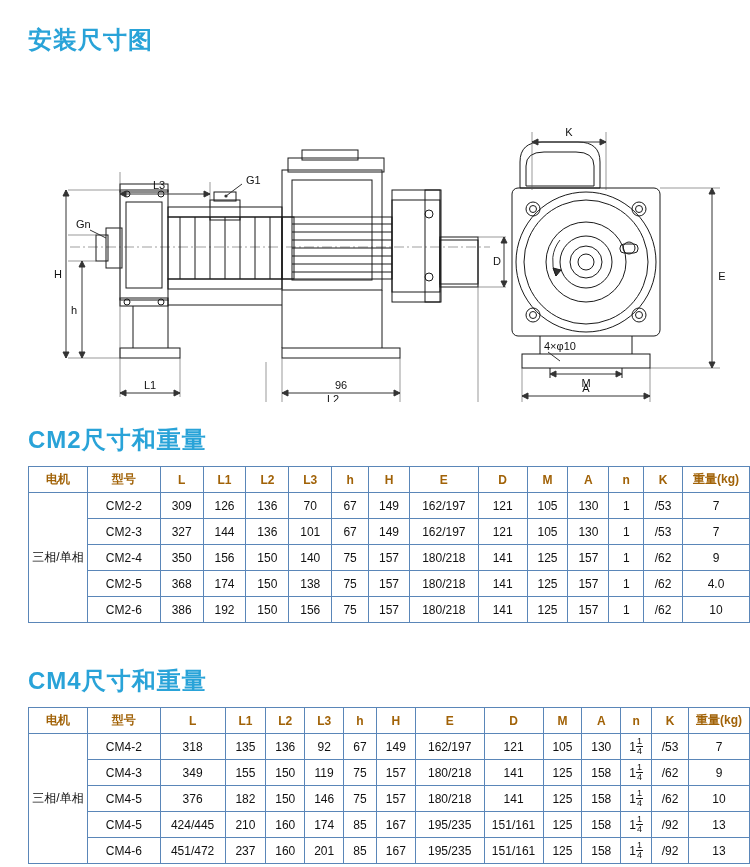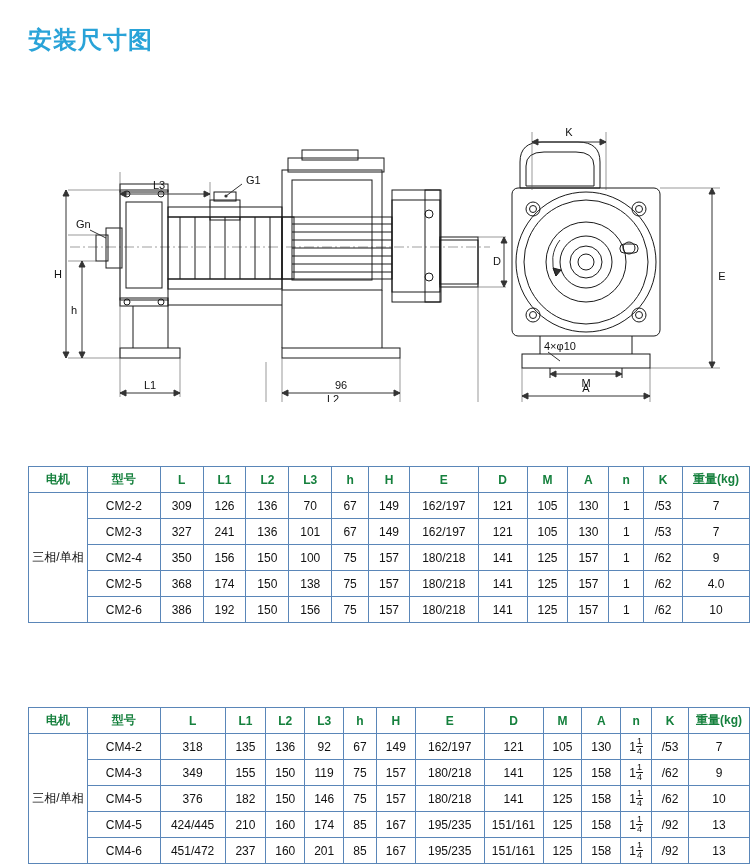--- a/index.html
+++ b/index.html
@@ -34,21 +34,21 @@
     border:1px solid #5a86b8;
     text-align:center;
     vertical-align:middle;
     padding:0;
     height:25px;
     color:#111;
     font-weight:normal;
     white-space:nowrap;
   }
   table.dim thead th{
-    color:#15803d;
+    color:#a16207;
     font-weight:bold;
     font-size:12px;
   }
   table.dim td.motor{
     width:58px;
   }
   table.dim td.model{
     font-weight:normal;
   }
   #table-cm2{left:28px;top:466px;}
@@ -277,20 +277,21 @@
       <g stroke="#333">
         <line x1="502" y1="334" x2="630" y2="334"></line>
         <polygon points="502,334 508,331 508,337" fill="#333"></polygon>
         <polygon points="630,334 624,331 624,337" fill="#333"></polygon>
       </g>
       <text x="566" y="330" fill="#111" stroke="none" text-anchor="middle">A</text>
 
     </svg>
   </div>
 
+  <div class="section-title" id="title-cm2">CM2尺寸和重量</div>
 
   <table class="dim" id="table-cm2">
     <thead>
       <tr>
         <th style="width:58px">电机</th>
         <th style="width:72px">型号</th>
         <th style="width:42px">L</th>
         <th style="width:42px">L1</th>
         <th style="width:42px">L2</th>
         <th style="width:42px">L3</th>
@@ -319,39 +320,39 @@
         <td>121</td>
         <td>105</td>
         <td>130</td>
         <td>1</td>
         <td>/53</td>
         <td>7</td>
       </tr>
       <tr>
         <td class="model">CM2-3</td>
         <td>327</td>
-        <td>241</td>
+        <td>144</td>
         <td>136</td>
         <td>101</td>
         <td>67</td>
         <td>149</td>
         <td>162/197</td>
         <td>121</td>
         <td>105</td>
         <td>130</td>
         <td>1</td>
         <td>/53</td>
         <td>7</td>
       </tr>
       <tr>
         <td class="model">CM2-4</td>
         <td>350</td>
         <td>156</td>
         <td>150</td>
-        <td>100</td>
+        <td>140</td>
         <td>75</td>
         <td>157</td>
         <td>180/218</td>
         <td>141</td>
         <td>125</td>
         <td>157</td>
         <td>1</td>
         <td>/62</td>
         <td>9</td>
       </tr>
@@ -383,20 +384,21 @@
         <td>141</td>
         <td>125</td>
         <td>157</td>
         <td>1</td>
         <td>/62</td>
         <td>10</td>
       </tr>
     </tbody>
   </table>
 
+  <div class="section-title" id="title-cm4">CM4尺寸和重量</div>
 
   <table class="dim" id="table-cm4">
     <thead>
       <tr>
         <th style="width:58px">电机</th>
         <th style="width:72px">型号</th>
         <th style="width:64px">L</th>
         <th style="width:40px">L1</th>
         <th style="width:38px">L2</th>
         <th style="width:38px">L3</th>

